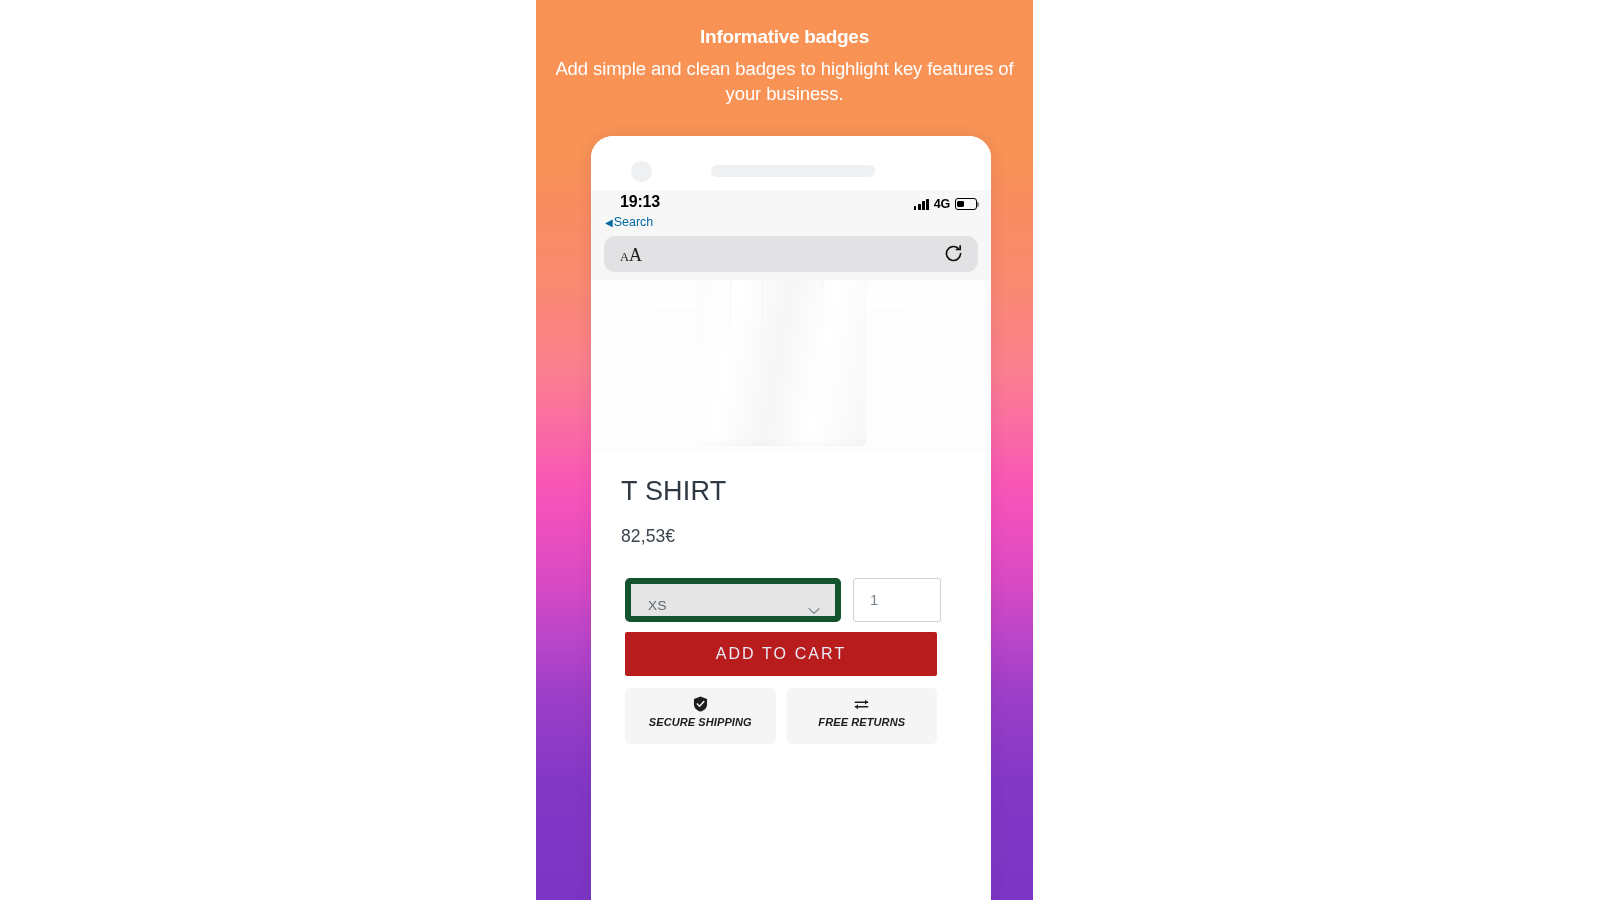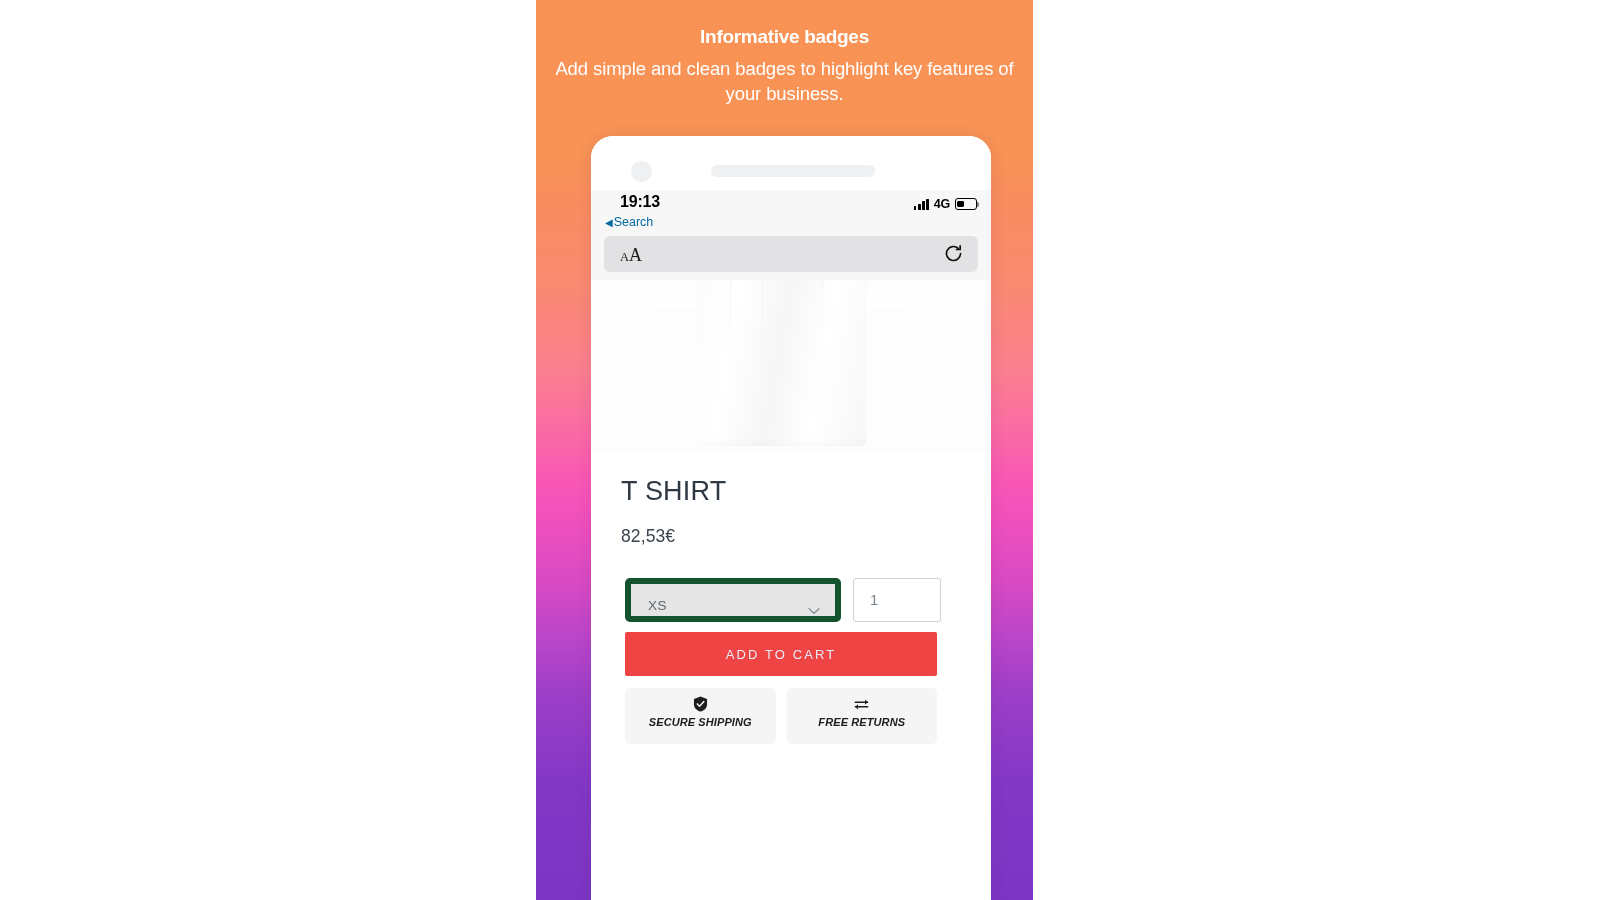--- a/index.html
+++ b/index.html
@@ -211,21 +211,21 @@
     height: 45px;
     background: #f7f7f7;
   }
   .url-bar {
     position: absolute;
     left: 13px;
     top: 1px;
     width: 374px;
     height: 36px;
     background: #e2e2e4;
-    border-radius: 6px;
+    border-radius: 11px;
   }
   .aa-glyph {
     position: absolute;
     left: 16px;
     top: 9px;
     color: #1a1a1a;
     font-family: "Liberation Serif", serif;
     white-space: nowrap;
   }
   .aa-glyph .a-sm { font-size: 12.5px; }
@@ -367,25 +367,25 @@
     color: #7b858e;
   }
 
   
   .atc {
     position: absolute;
     left: 34px;
     top: 352px;
     width: 312px;
     height: 44px;
-    background: #ef4444;
+    background: #b91c1c;
     border: none;
     border-radius: 2px;
     color: #e8eaf8;
-    font-size: 13px;
+    font-size: 16px;
     letter-spacing: 2.1px;
     font-family: "Liberation Sans", sans-serif;
     cursor: pointer;
     padding: 0;
   }
 
   
   .badges {
     position: absolute;
     left: 34px;

